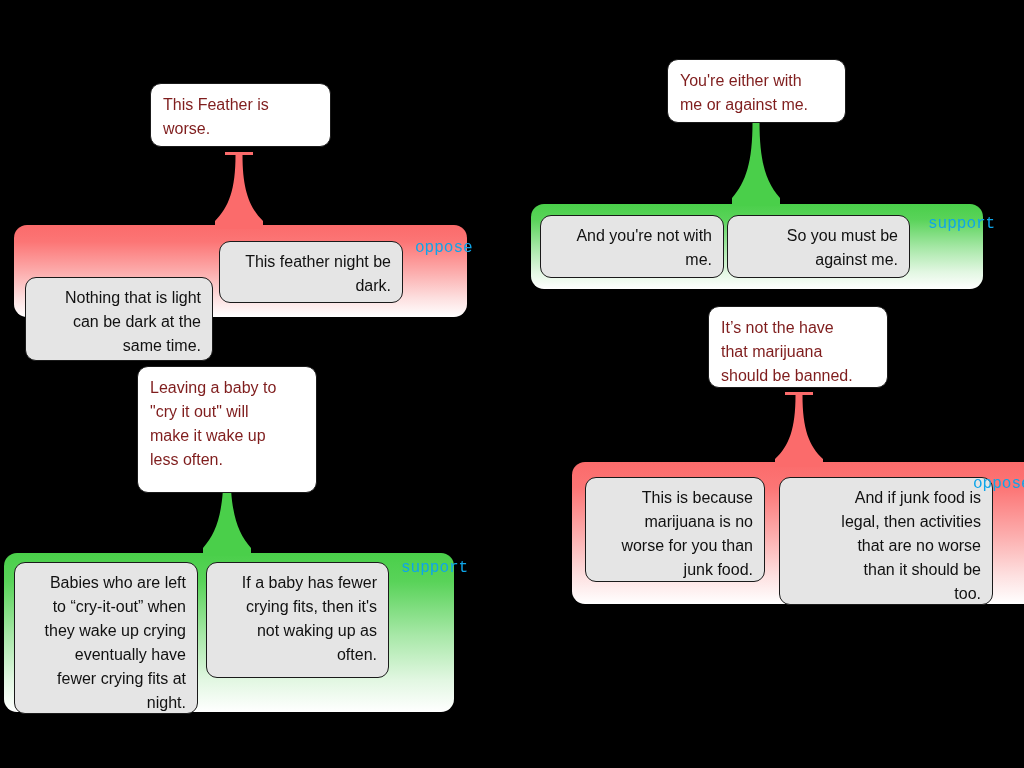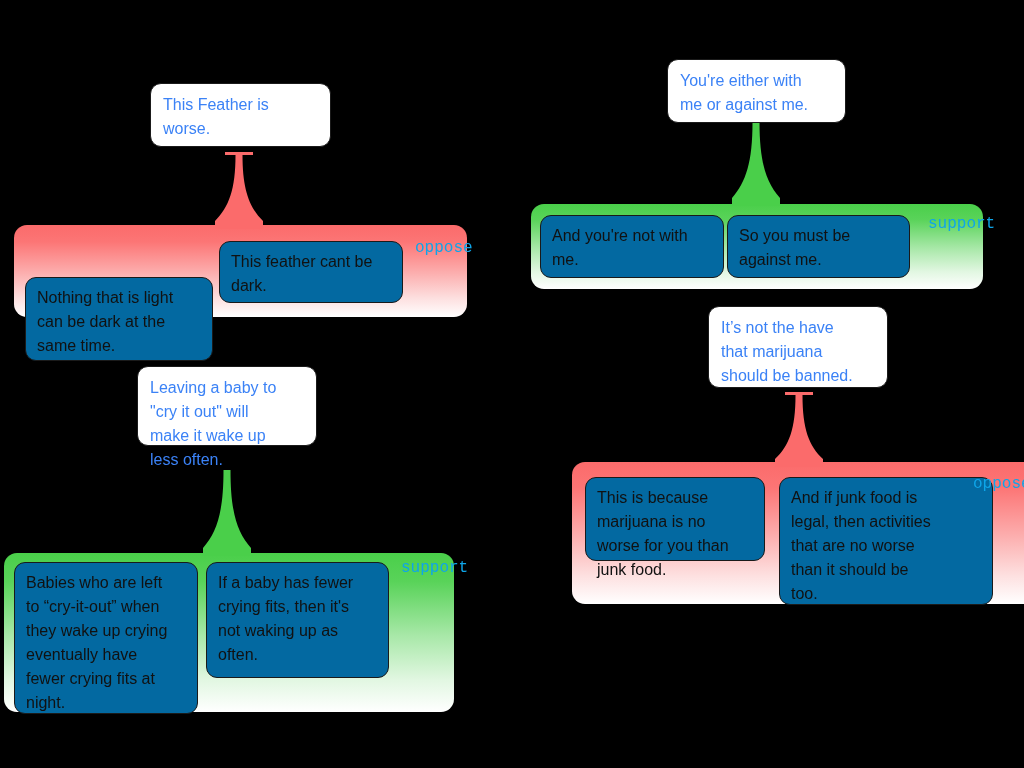--- a/index.html
+++ b/index.html
@@ -21,21 +21,21 @@
   
   .claim-box {
     position: absolute;
     box-sizing: border-box;
     background: #ffffff;
     border: 1px solid #1a1a1a;
     border-radius: 11px;
     padding: 9px 12px 8px 12px;
     font-size: 16px;
     line-height: 24px;
-    color: #3b82f6;
+    color: #7f1d1d;
     white-space: pre-line;
     z-index: 6;
   }
 
   
   .panel {
     position: absolute;
     box-sizing: border-box;
     border-radius: 13px;
     overflow: hidden;
@@ -54,29 +54,30 @@
     color: #0ea5e9;
     z-index: 5;
     white-space: nowrap;
     font-family: Liberation Mono, monospace;
   }
 
   
   .reason-box {
     position: absolute;
     box-sizing: border-box;
-    background: #0369a1;
+    background: #e5e5e5;
     border: 1px solid #1a1a1a;
     border-radius: 11px;
     padding: 8px 11px 7px 11px;
     font-size: 16px;
     line-height: 24px;
     color: #111111;
     white-space: pre-line;
     z-index: 4;
+    text-align: right;
   }
 
   
   .connector {
     position: absolute;
     z-index: 3;
   }
   .connector svg { display: block; }
 
   
@@ -103,21 +104,21 @@
   </div>
 
   <div class="panel oppose" style="left:14px; top:225px; width:453px; height:92px;">
   </div>
   <div class="panel-label" style="left:415px; top:241px;">oppose</div>
 
   <div class="reason-box" style="left:25px; top:241px; width:188px; height:84px;margin-top:36px;">Nothing that is light
 can be dark at the
 same time.</div>
 
-  <div class="reason-box" style="left:219px; top:241px; width:184px; height:62px;">This feather cant be
+  <div class="reason-box" style="left:219px; top:241px; width:184px; height:62px;">This feather night be
 dark.</div>
 </div>
 
 <div class="map">
 
   <div class="claim-box" style="left:667px; top:59px; width:179px; height:64px;">You're either with
 me or against me.</div>
 
   <div class="connector" style="left:732px; top:122px; width:48px; height:84px;">
     <svg width="48" height="84" viewBox="0 0 48 84" preserveAspectRatio="none">
@@ -131,21 +132,21 @@
 
   <div class="reason-box" style="left:540px; top:215px; width:184px; height:63px;">And you're not with
 me.</div>
 
   <div class="reason-box" style="left:727px; top:215px; width:183px; height:63px;">So you must be
 against me.</div>
 </div>
 
 <div class="map">
 
-  <div class="claim-box" style="left:137px; top:366px; width:180px; height:80px;">Leaving a baby to
+  <div class="claim-box" style="left:137px; top:366px; width:180px; height:127px;">Leaving a baby to
 "cry it out" will
 make it wake up
 less often.</div>
 
   <div class="connector" style="left:203px; top:470px; width:48px; height:86px;">
     <svg width="48" height="86" viewBox="0 0 48 86" preserveAspectRatio="none">
       <path d="M20.5 0 H27.5 C27.5 42 34 62 48 78 V86 H0 V78 C14 62 20.5 42 20.5 0 Z" fill="#4ACF4A"></path>
     </svg>
   </div>
 
@@ -177,21 +178,21 @@
   <div class="connector" style="left:775px; top:395px; width:48px; height:72px;">
     <svg width="48" height="72" viewBox="0 0 48 72" preserveAspectRatio="none">
       <path d="M20.5 0 H27.5 C27.5 34 34 51 48 64 V72 H0 V64 C14 51 20.5 34 20.5 0 Z" fill="#FB6B6B"></path>
     </svg>
   </div>
 
   <div class="panel oppose" style="left:572px; top:462px; width:465px; height:142px;">
   </div>
   <div class="panel-label" style="left:973px; top:477px;">oppose</div>
 
-  <div class="reason-box" style="left:585px; top:477px; width:180px; height:84px;">This is because
+  <div class="reason-box" style="left:585px; top:477px; width:180px; height:105px;">This is because
 marijuana is no
 worse for you than
 junk food.</div>
 
   <div class="reason-box" style="left:779px; top:477px; width:214px; height:128px;">And if junk food is
 legal, then activities
 that are no worse
 than it should be
 too.</div>
 </div>

